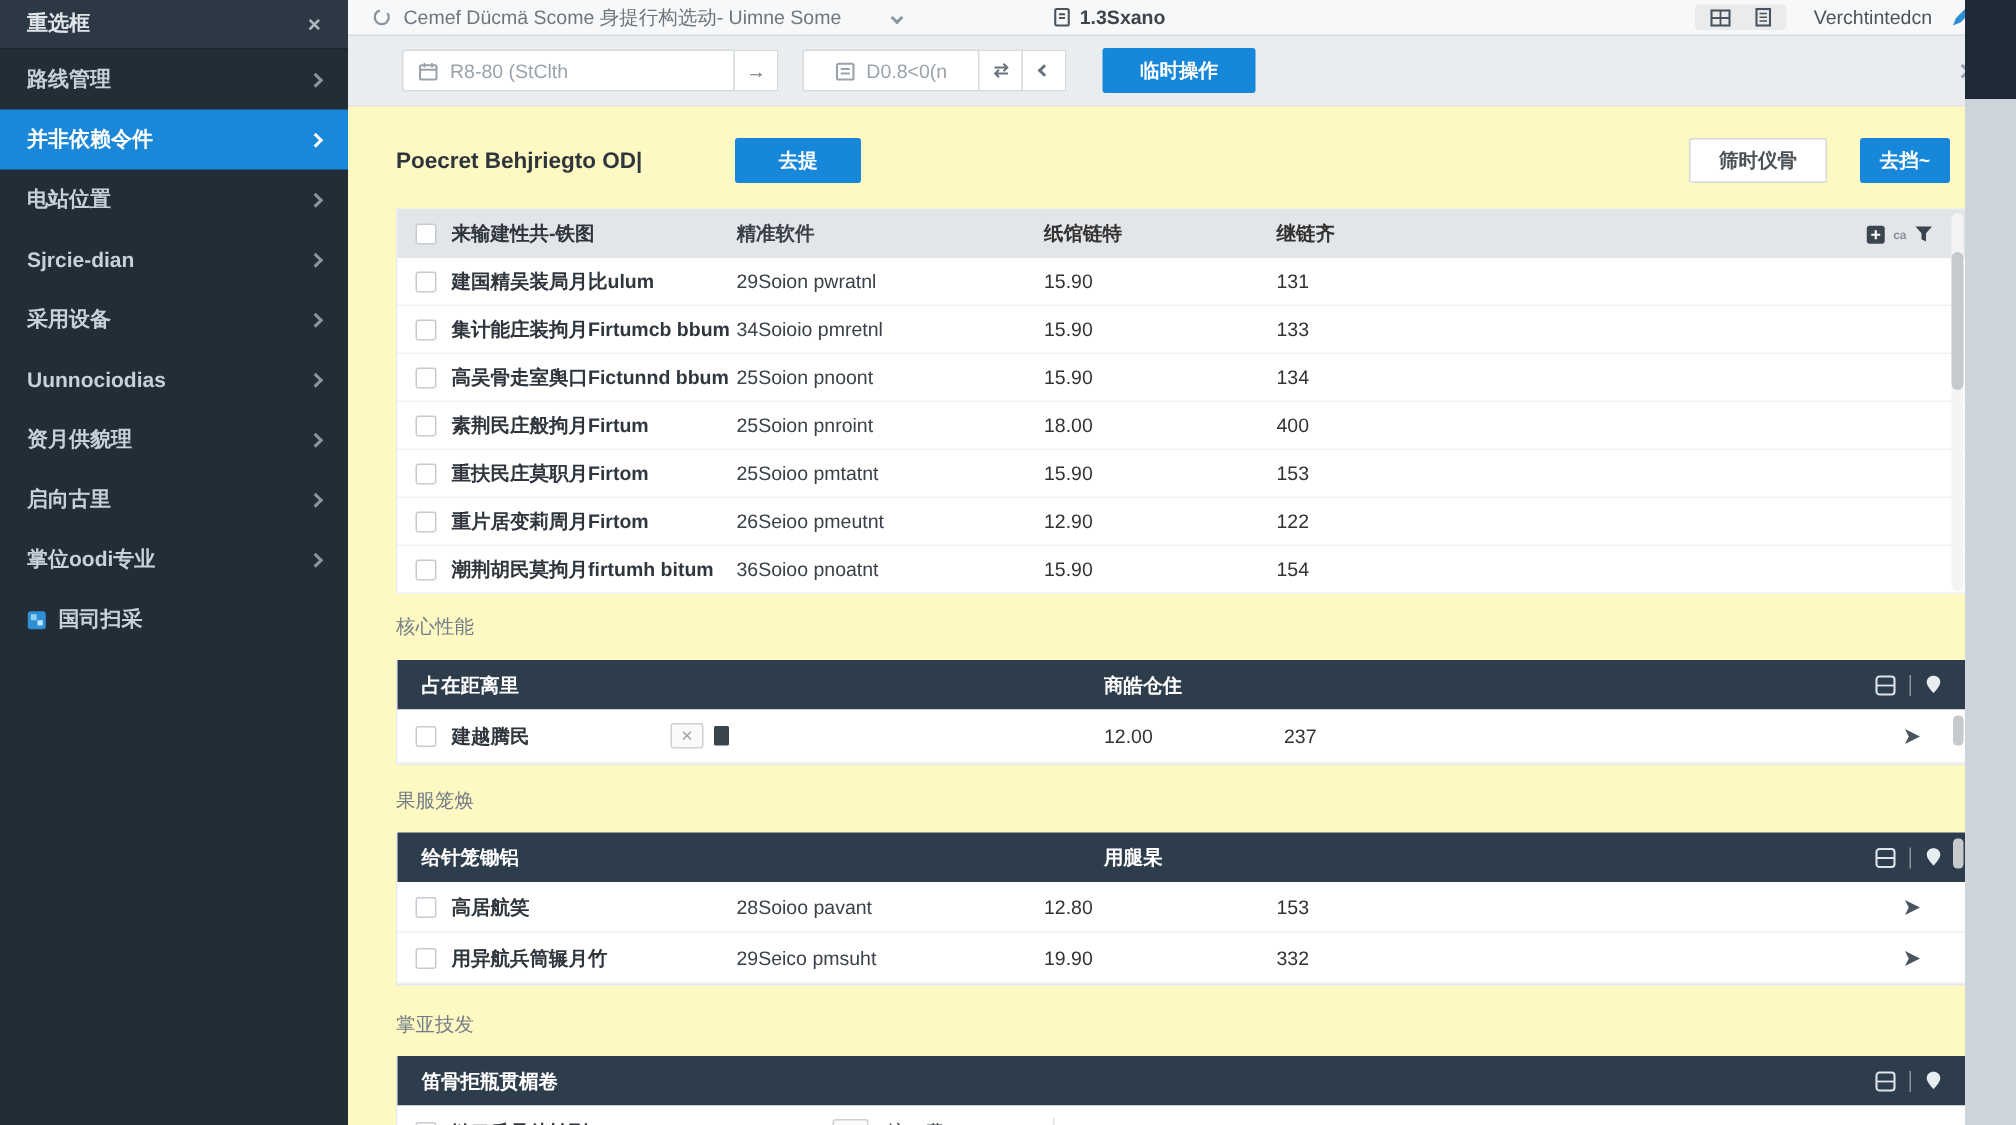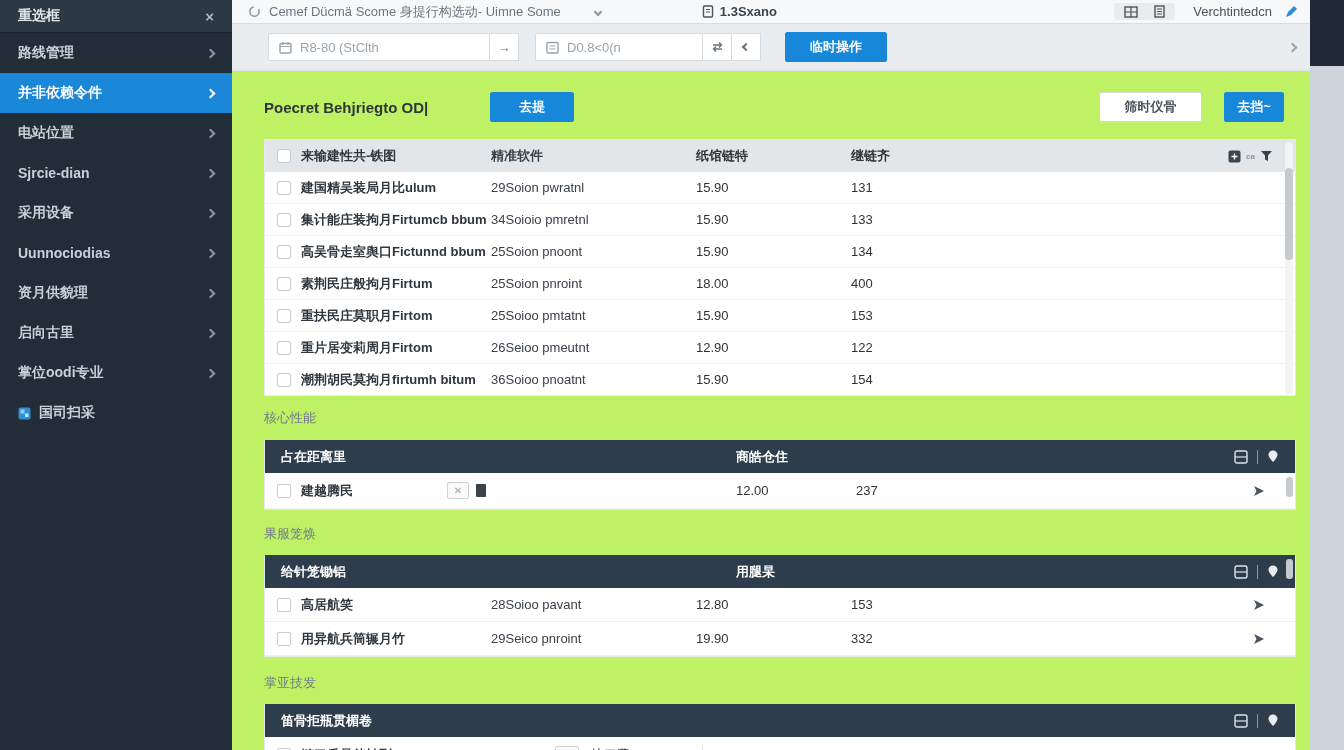--- a/index.html
+++ b/index.html
@@ -16,51 +16,51 @@
   .sb-item .chev{margin-left:auto;}
   .sb-item.active .chev{border-color:#fff;}
   .sb-app-icon{margin-right:8px;display:inline-flex;}
 
   .chev{display:inline-block;width:7px;height:7px;border-top:2px solid #8a97a2;border-right:2px solid #8a97a2;}
   .chev.right{transform:rotate(45deg);}
   .chev.down{transform:rotate(135deg);}
   .chev.left{transform:rotate(-135deg);}
 
   
-  .main{flex:1;min-width:0;display:flex;flex-direction:column;margin-right:34px;}
+  .main{flex:1;min-width:0;display:flex;flex-direction:column;margin-right:18px;}
 
   .topbar{height:24px;background:#f7f8f9;border-bottom:1px solid #d9dde0;display:flex;align-items:center;padding:0 12px 0 16px;}
   .selector{display:flex;align-items:center;gap:8px;color:#6d767e;cursor:pointer;}
   .selector .chev{width:6px;height:6px;margin-left:26px;}
   .ver-badge{display:flex;align-items:center;gap:6px;margin-left:64px;color:#3c444c;font-weight:bold;padding-left:37px;}
   .top-right{margin-left:auto;display:flex;align-items:center;}
   .icon-pill{background:#e9ebed;border-radius:3px;padding:2px 10px;display:flex;align-items:center;gap:16px;}
   .icon-btn{display:inline-flex;align-items:center;cursor:pointer;}
   .user-name{margin-left:18px;color:#4a525a;}
   .pen{margin-left:12px;}
 
   
   .toolbar{height:46px;display:flex;align-items:center;padding-left:36px;background:#e9edf0;}
   .faux-input{height:28px;background:#fff;border:1px solid #d7dbde;border-radius:2px;display:flex;align-items:center;padding:0 10px;color:#9aa3ab;gap:8px;cursor:text;}
   .w-range{width:222px;}
-  .w-date{width:168px;}
+  .w-date{width:118px;justify-content:center;}
   .seg-btn{height:28px;width:30px;background:#fff;border:1px solid #d7dbde;margin-left:-1px;display:flex;align-items:center;justify-content:center;color:#6a737b;cursor:pointer;}
   .gap{width:16px;}
   .btn{display:flex;align-items:center;justify-content:center;border-radius:2px;cursor:pointer;font-weight:bold;}
   .btn-primary{background:#1687d9;color:#fff;border:1px solid #1687d9;}
   .btn-ghost{background:#fff;color:#4a5258;border:1px solid #d4d8db;}
   .tb-action{width:102px;height:30px;margin-left:24px;}
   .tb-chev{margin-left:auto;margin-right:14px;border-color:#9aa4ad;}
 
   
-  .content{flex:1;background:#bef264;border-top:1px solid #e0e4e7;padding:0 14px 0 32px;overflow:hidden;}
+  .content{flex:1;background:#fef9c3;border-top:1px solid #e0e4e7;padding:0 14px 0 32px;overflow:hidden;}
   .content-head{margin-top:18px;height:36px;display:flex;align-items:center;}
   .page-title{font-size:15px;font-weight:bold;color:#2e353b;}
   .go-btn{width:84px;height:30px;margin-left:62px;text-align:center;}
-  .filter-btn{width:103px;height:30px;margin-left:auto;}
+  .filter-btn{width:92px;height:30px;margin-left:auto;}
   .export-btn{width:60px;height:30px;margin-left:22px;margin-right:12px;}
 
   .table1{margin-top:14px;background:#fff;position:relative;border:1px solid #e6e9ec;border-bottom:none;}
   .t-head{height:32px;background:#e3e6e9;display:flex;align-items:center;padding-left:12px;font-weight:bold;color:#474f57;position:relative;}
   .t-row{height:32px;display:flex;align-items:center;padding-left:12px;border-bottom:1px solid #edeff1;background:#fff;cursor:pointer;}
   .cb{width:14px;height:14px;flex:0 0 14px;border:1px solid #c6ccd2;border-radius:2px;background:#fff;margin-right:10px;cursor:pointer;}
   .c-name{flex:0 0 190px;font-weight:bold;color:#2f363d;white-space:nowrap;overflow:hidden;}
   .c-type{flex:0 0 205px;color:#3a4149;white-space:nowrap;overflow:hidden;}
   .c-val{flex:0 0 155px;color:#333;}
   .c-cnt{flex:1;color:#333;}
@@ -397,21 +397,21 @@
               <span class="row-arrow">
                 <svg width="13" height="12" viewBox="0 0 13 12">
                   <path d="M2 1L12 6 2 11 4.5 6z" fill="#4a545e"></path>
                 </svg>
               </span>
               <span class="mini-scroll"></span>
             </div>
             <div class="t-row t3row">
               <span class="cb"></span>
               <span class="c-name">用异航兵筒辗月竹</span>
-              <span class="c-type">29Seico pnroint</span>
+              <span class="c-type">29Seico pmsuht</span>
               <span class="c-val">19.90</span>
               <span class="c-cnt">332</span>
               <span class="row-arrow">
                 <svg width="13" height="12" viewBox="0 0 13 12">
                   <path d="M2 1L12 6 2 11 4.5 6z" fill="#4a545e"></path>
                 </svg>
               </span>
             </div>
           </div>
       </div>

